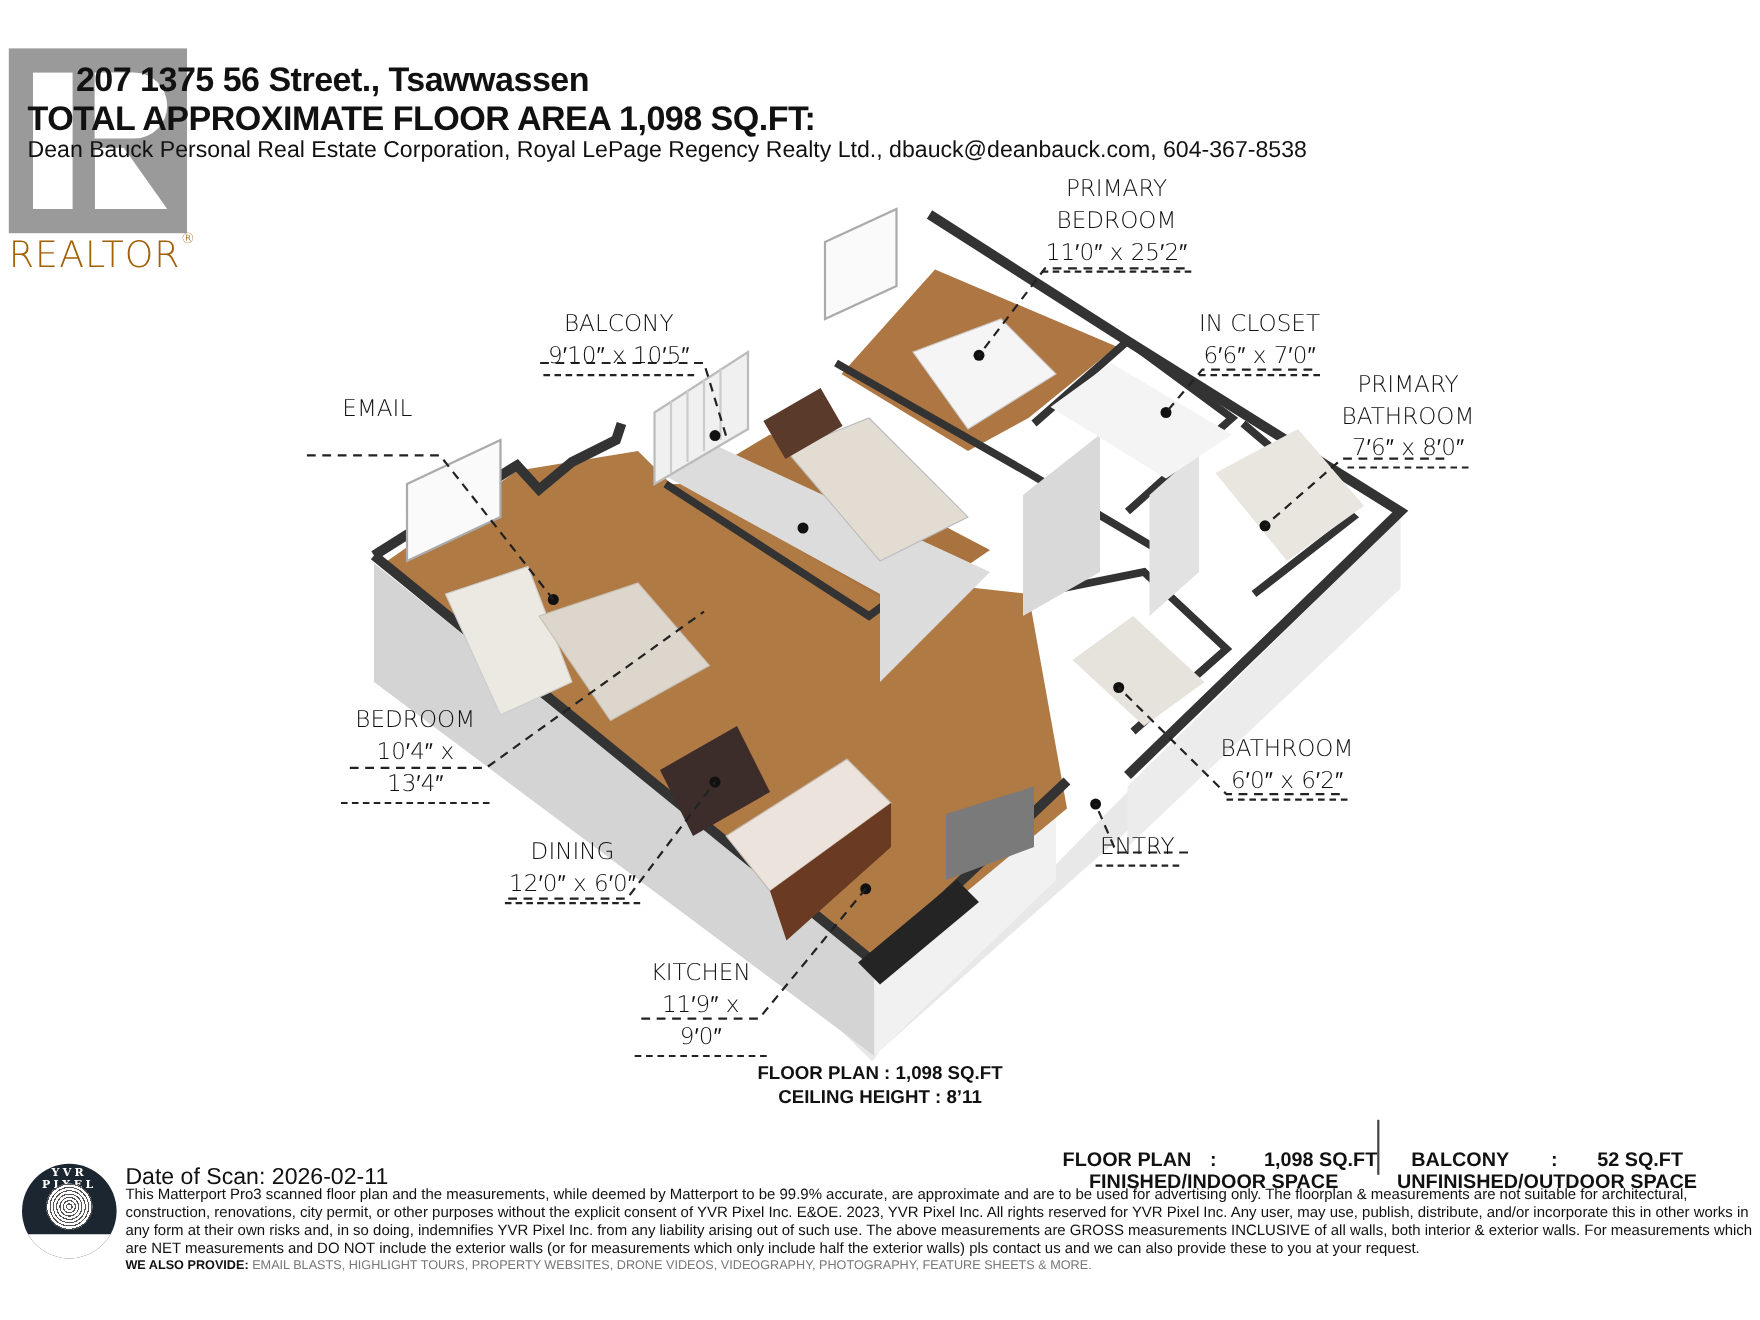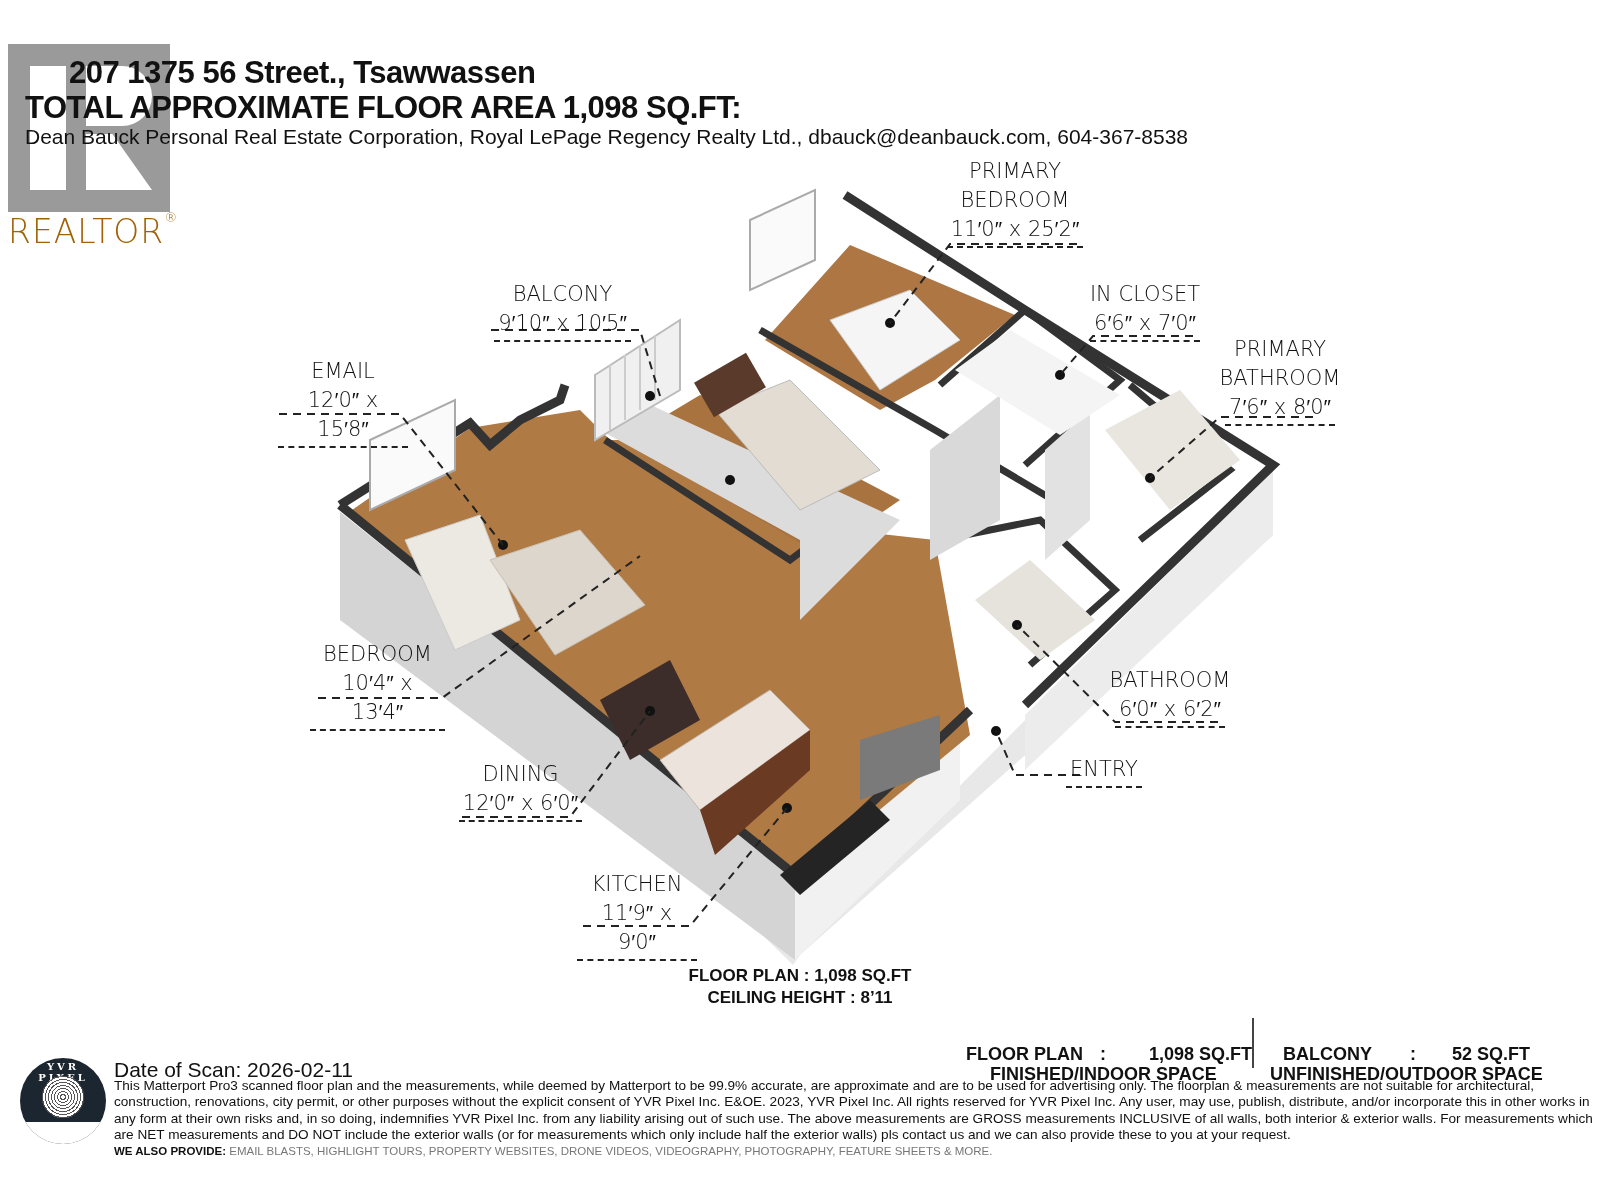--- a/index.html
+++ b/index.html
@@ -149,32 +149,32 @@
   <div>IN CLOSET</div><span class="dim">6′6″ x 7′0″</span>
 </div>
 <div class="room" style="left:1205px; top:335px; width:150px;">
   <div>PRIMARY</div><div>BATHROOM</div>
   <span class="dim">7′6″ x 8′0″</span>
 </div>
 <div class="room" style="left:490px; top:280px; width:145px;">
   <div>BALCONY</div><span class="dim">9′10″ x 10′5″</span>
 </div>
 <div class="room" style="left:278px; top:357px; width:130px;">
-  <div>EMAIL</div><span class="dim">12′0″ x 15′8″</span>
+  <div>EMAIL</div>
 </div>
 <div class="room" style="left:310px; top:640px; width:135px;">
   <div>BEDROOM</div><span class="dim">10′4″ x 13′4″</span>
 </div>
 <div class="room" style="left:1105px; top:666px; width:130px;">
   <div>BATHROOM</div><span class="dim">6′0″ x 6′2″</span>
 </div>
 <div class="room" style="left:458px; top:760px; width:125px;">
   <div>DINING</div><span class="dim">12′0″ x 6′0″</span>
 </div>
-<div class="room" style="left:1064px; top:755px; width:80px;">
+<div class="room" style="left:994px; top:755px; width:80px;">
   <span class="dim">ENTRY</span>
 </div>
 <div class="room" style="left:577px; top:870px; width:120px;">
   <div>KITCHEN</div><span class="dim">11′9″ x 9′0″</span>
 </div>
 
 <div id="fp-summary" class="abs">
   <div>FLOOR PLAN : 1,098 SQ.FT</div>
   <div>CEILING HEIGHT : 8’11</div>
 </div>

